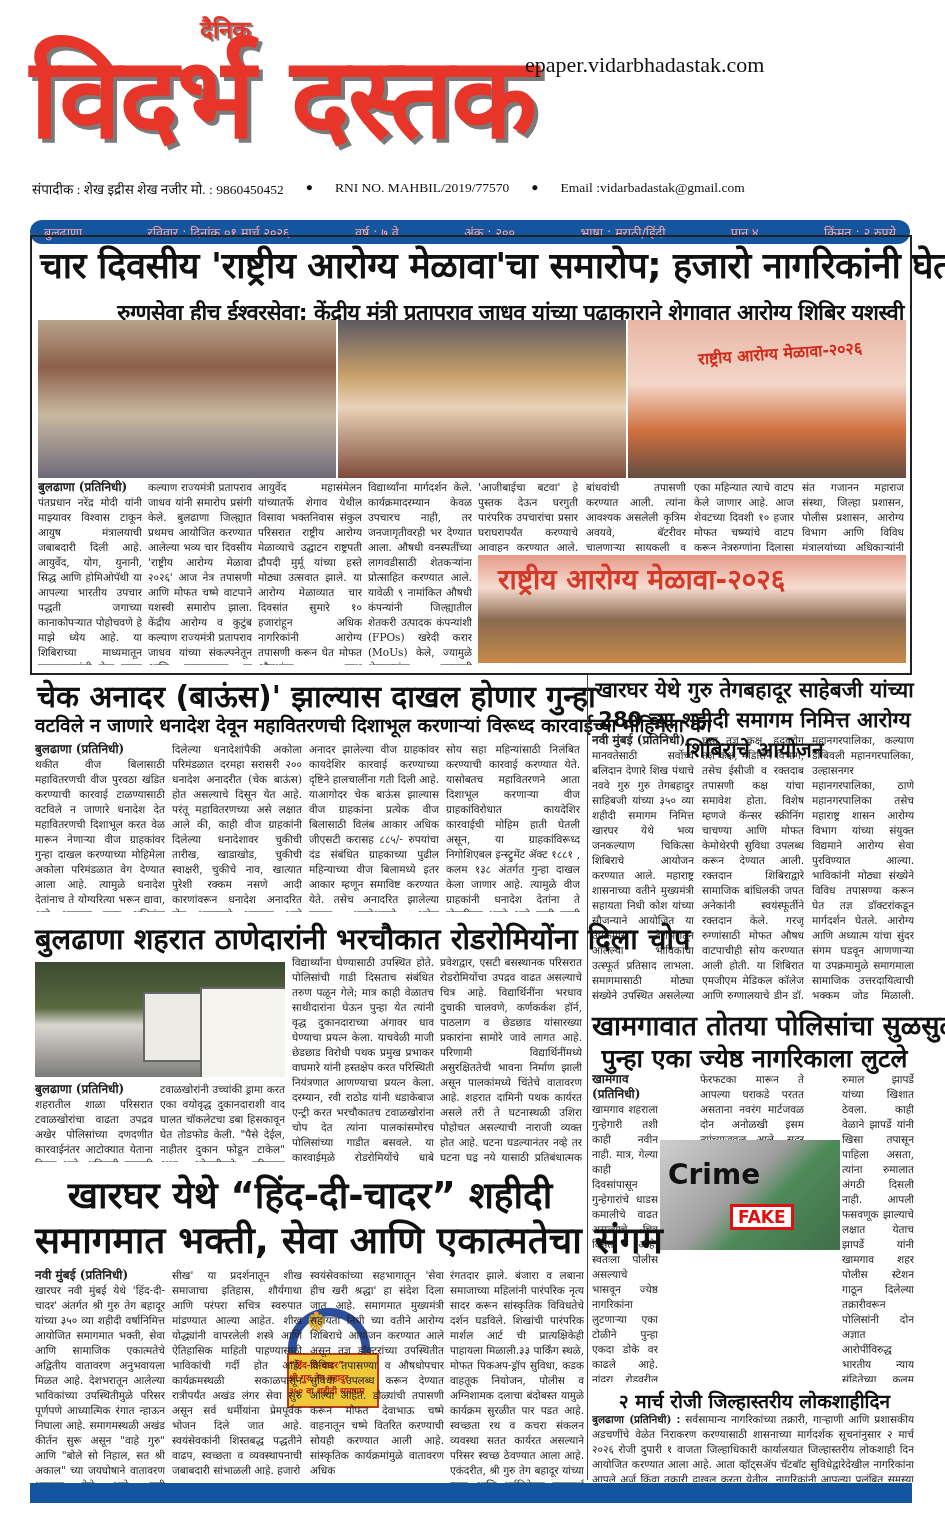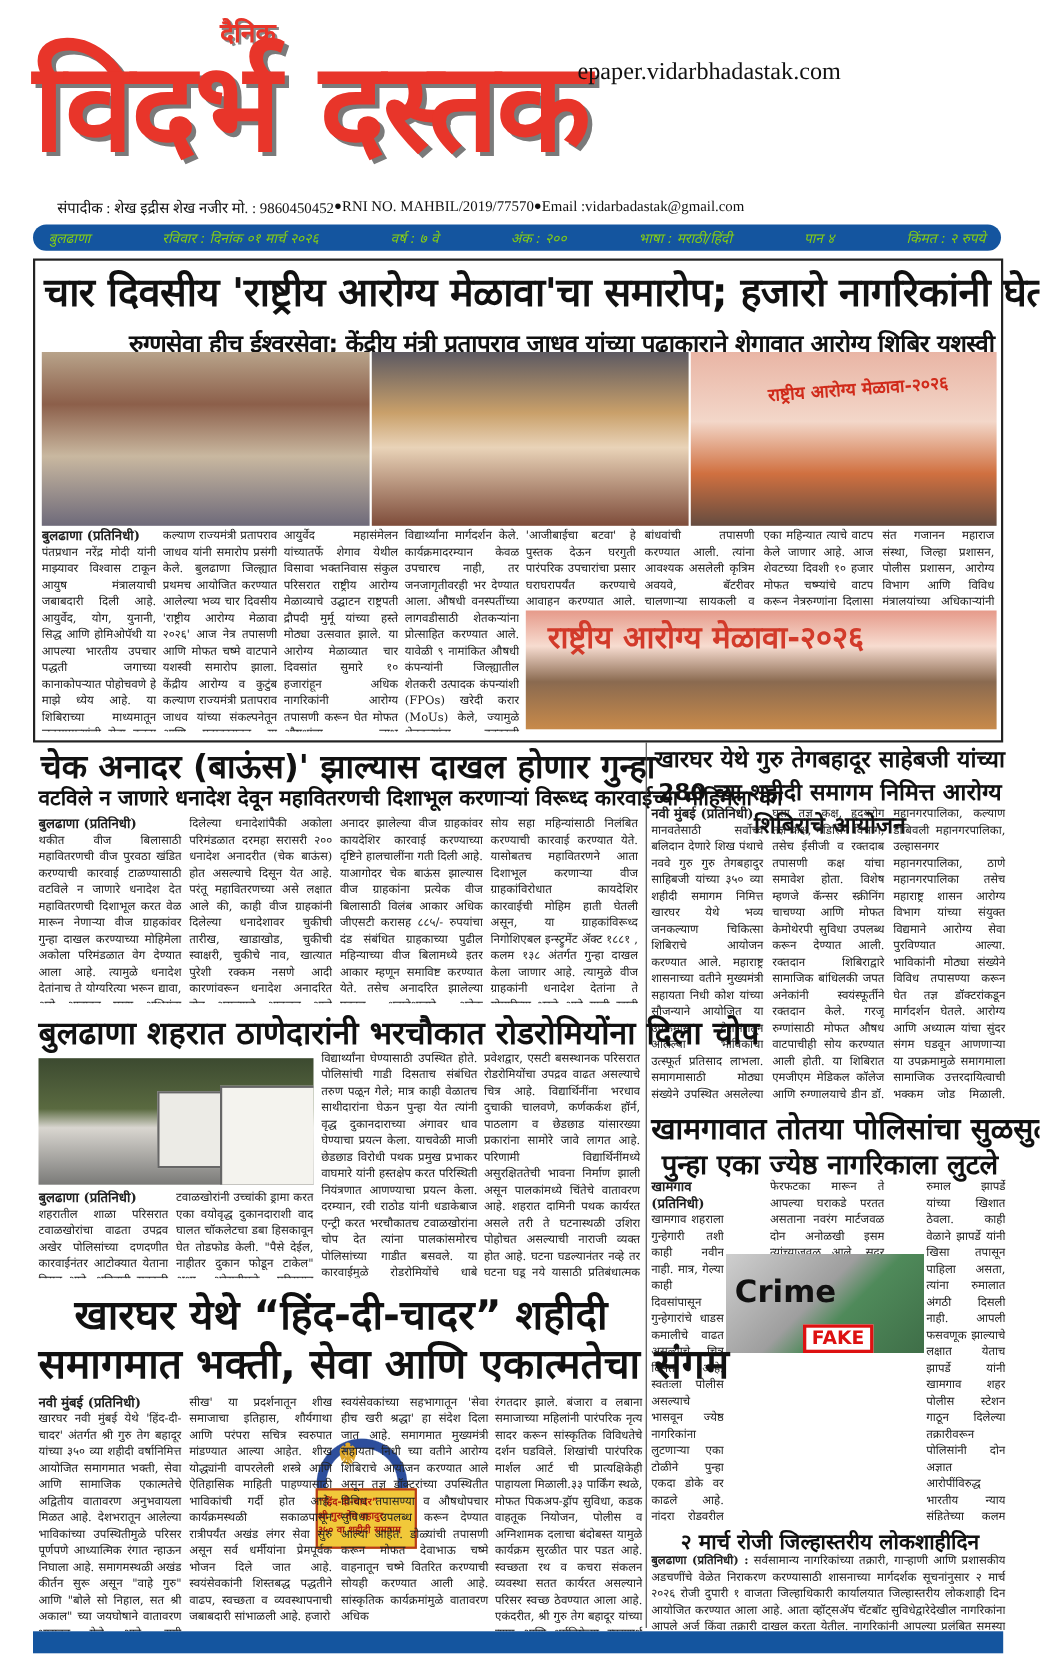--- a/index.html
+++ b/index.html
@@ -2,39 +2,39 @@
 <html><head>
 <meta charset="utf-8">
 <style>
   * { box-sizing: border-box; margin: 0; padding: 0; }
   body { width: 945px; height: 1518px; background: #fff; font-family: "DejaVu Serif", serif; color: #111; position: relative; overflow: hidden; }
   .abs { position: absolute; }
   
   .mast-small { left: 200px; top: 12px; font-family: "DejaVu Sans", sans-serif; font-weight: bold; font-size: 24px; color: #e8352a; text-shadow: 2px 2px 0 #888; }
   .mast-big { left: 30px; top: 38px; font-family: "DejaVu Sans", sans-serif; font-weight: bold; font-size: 112px; line-height: 120px; color: #e8352a; text-shadow: 4px 4px 0 #7a7a7a; letter-spacing: -2px; white-space: nowrap; }
   .url { left: 525px; top: 52px; font-family: "Liberation Serif", serif; font-size: 22px; color: #111; }
-  .infoline { left: 52px; top: 180px; width: 860px; display: flex; font-family: "Liberation Serif", serif; font-size: 13.5px; white-space: nowrap; }
+  .infoline { left: 32px; top: 180px; width: 860px; display: flex; gap: 22px; font-family: "Liberation Serif", serif; font-size: 13.5px; white-space: nowrap; }
   .infoline .dot { font-size: 12px; }
-  .bluebar { left: 30px; top: 204px; width: 880px; height: 24px; background: #14559f; border-radius: 12px; display: flex; align-items: center; justify-content: space-between; padding: 0 14px; color: #84cc16; font-family: "DejaVu Sans", sans-serif; font-size: 12.5px; white-space: nowrap; font-style: italic; }
+  .bluebar { left: 30px; top: 220px; width: 880px; height: 24px; background: #14559f; border-radius: 12px; display: flex; align-items: center; justify-content: space-between; padding: 0 14px; color: #fca5a5; font-family: "DejaVu Sans", sans-serif; font-size: 12.5px; white-space: nowrap; }
   
   .leadbox { left: 30px; top: 235px; width: 882px; height: 440px; border: 2px solid #222; }
   .headline { font-family: "DejaVu Sans", sans-serif; font-weight: bold; color: #111; white-space: nowrap; text-align: center; }
   .h-lead { left: 40px; top: 240px; width: 864px; font-size: 36px; letter-spacing: -0.5px; }
   .h-lead2 { left: 40px; top: 296px; width: 864px; font-size: 22px; letter-spacing: -0.5px; text-align: right; }
   .photo { background: #9a8a7a; overflow: hidden; }
   .ph1 { left: 38px; top: 320px; width: 298px; height: 158px; background: linear-gradient(180deg,#b8a38a 0%,#8c5f4a 30%,#c9b8a0 60%,#6e6a7a 100%); }
   .ph2 { left: 338px; top: 320px; width: 288px; height: 158px; background: linear-gradient(180deg,#5d5a62 0%,#c9a06a 35%,#e9d3b8 55%,#7e4c3a 100%); }
   .ph3 { left: 628px; top: 320px; width: 278px; height: 158px; background: linear-gradient(180deg,#e9b5a5 0%,#f3d7c9 40%,#d07040 70%,#654c40 100%); }
   .ph3 .bannertext { position: absolute; left: 70px; top: 22px; font-family: "DejaVu Sans", sans-serif; font-weight: bold; font-size: 16px; color: #d02a1a; transform: rotate(-4deg); }
   .ph4 { left: 478px; top: 555px; width: 428px; height: 108px; background: linear-gradient(180deg,#e69a8a 0%,#f7dcd0 30%,#8a6a50 60%,#c88a4a 100%); }
   .ph4 .bannertext { position: absolute; left: 20px; top: 4px; font-family: "DejaVu Sans", sans-serif; font-weight: bold; font-size: 28px; color: #d23a2a; }
   .ph-road { left: 35px; top: 962px; width: 250px; height: 115px; background: linear-gradient(180deg,#3c4a30 0%,#5a6a40 40%,#d9d6d0 55%,#7a7a78 100%); }
   .ph-road .car1 { position:absolute; left:108px; top:30px; width:60px; height:70px; background:#ecebe6; border:2px solid #666; }
   .ph-road .car2 { position:absolute; left:165px; top:25px; width:90px; height:92px; background:#f4f3ee; border:2px solid #666; }
-  .ph-crime { left: 660px; top: 1140px; width: 180px; height: 90px; background: linear-gradient(135deg,#cfcfcf 0%,#9e9e9e 45%,#4f8a5a 60%,#3f6e48 100%); text-align: right; }
+  .ph-crime { left: 660px; top: 1140px; width: 180px; height: 110px; background: linear-gradient(135deg,#cfcfcf 0%,#9e9e9e 45%,#4f8a5a 60%,#3f6e48 100%); text-align: right; }
   .ph-crime .crime { position:absolute; left:8px; top:18px; font-family:"DejaVu Sans",sans-serif; font-weight:bold; font-size:28px; color:#111; }
   .ph-crime .fake { position:absolute; left:42px; top:64px; border:3px solid #d11; color:#d11; font-family:"DejaVu Sans",sans-serif; font-weight:bold; font-size:17px; padding:0 5px; background:#fff;margin-left:28px; }
   .ph-hind { left: 245px; top: 1295px; width: 140px; height: 120px; background: radial-gradient(circle at 60% 45%, #fff 0 30%, #2d4e9c 31% 38%, #fff 39%); }
   .ph-hind .scroll { position:absolute; left:42px; top:58px; width:92px; height:55px; background:#f1c83a; border:2px solid #b73a1a; text-align:left; font-family:"DejaVu Sans",sans-serif; font-size:9px; font-weight:bold; color:#b01c10; padding-top:3px; }
   .ph-hind .khanda { position:absolute; left:62px; top:12px; font-size:26px; color:#e0a82a; font-weight:bold; }
   
   .col { font-size: 10.5px; line-height: 15px; text-align: justify; color: #222; }
   .col .byline { font-weight: bold; font-size: 12px; display: block; }
   .h-check { left: 37px; top: 675px; width: 550px; font-size: 30px; }
   .h-check2 { left: 35px; top: 712px; width: 550px; font-size: 19px; }

